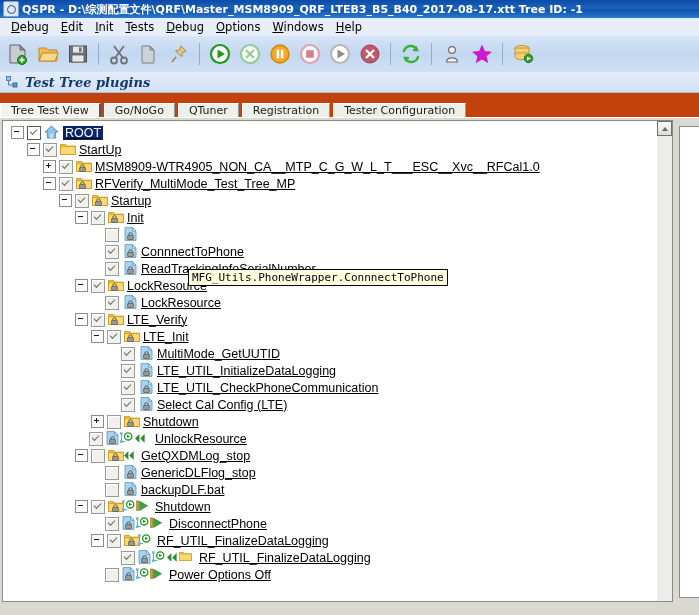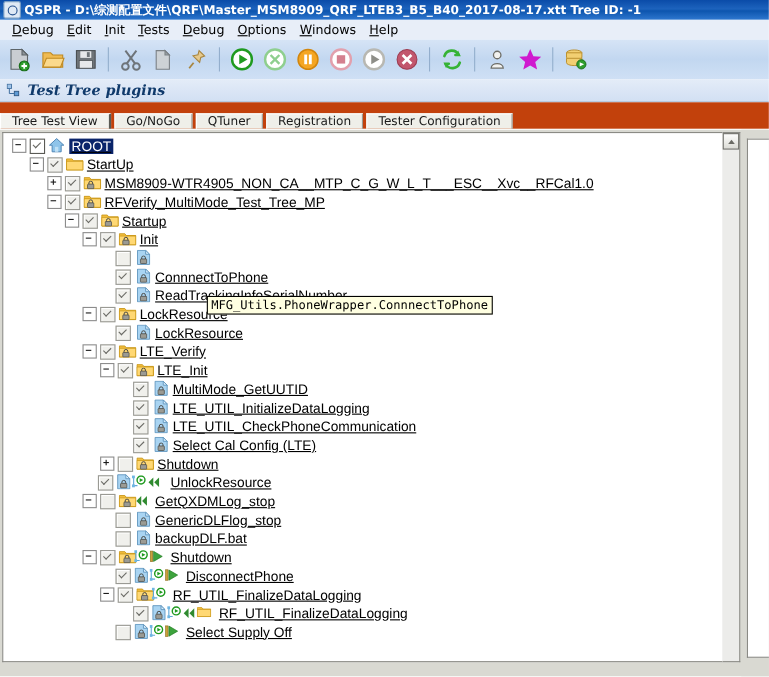--- a/index.html
+++ b/index.html
@@ -976,21 +976,21 @@
                 <path d="M7 2.7 L10.2 4.4 L7 6.1 Z" fill="#1f9a1f"></path>
               </svg>
             </span>
             <span style="position:absolute;left:28px;top:1px">
               <svg width="13" height="12" viewBox="0 0 13 12">
                 <rect x="0.6" y="1" width="2.2" height="9.5" fill="#caa23a" stroke="#8d6f1d" stroke-width="0.6"></rect>
                 <path d="M3.6 1.2 L11.5 5.8 L3.6 10.4 Z" fill="#3da33d" stroke="#1f7a1f" stroke-width="0.6"></path>
               </svg>
             </span>
           </span>
-          <span class="label">Select Supply Off</span>
+          <span class="label">Power Options Off</span>
         </div>
       </div>
   </div>
 
   <div class="vscroll">
     <div class="vscroll-up">
       <span class="arr"></span>
     </div>
   </div>
 

